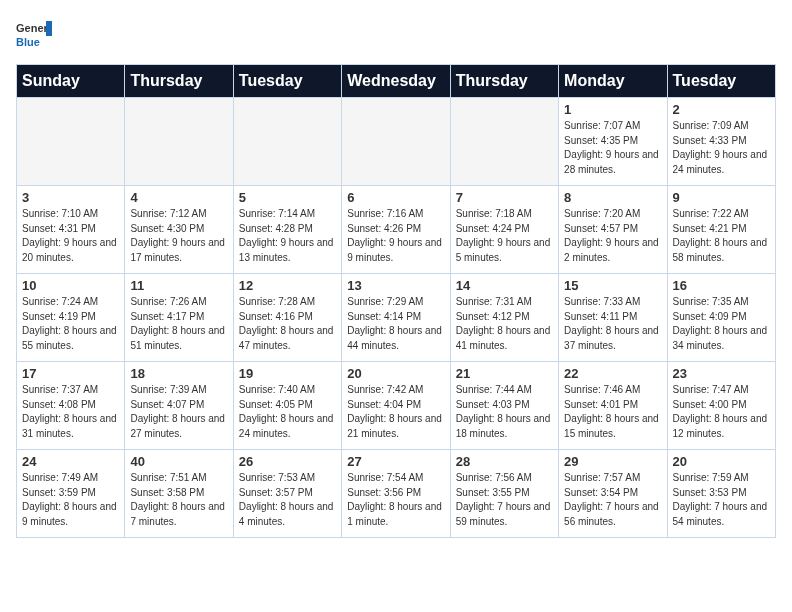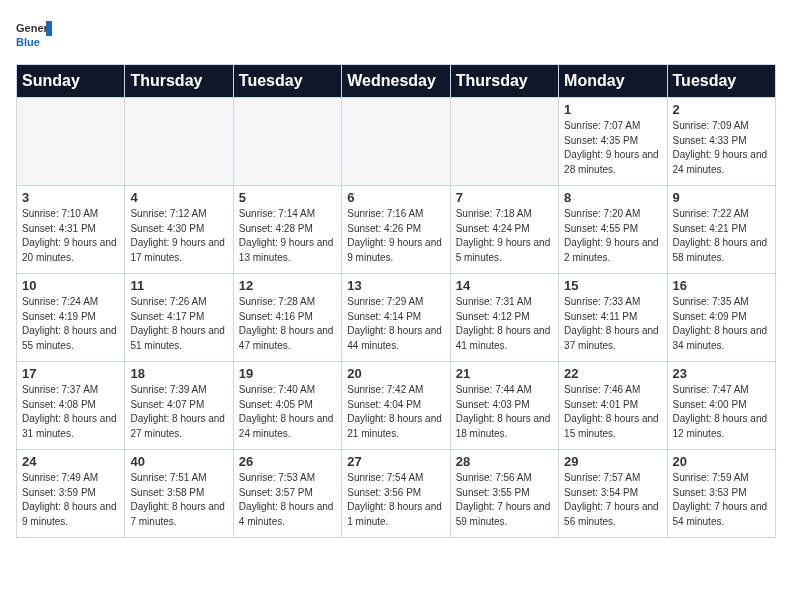--- a/index.html
+++ b/index.html
@@ -169,21 +169,21 @@
         </td>
         <td>
           <span class="day-num">7</span>
           <div class="day-detail">Sunrise: 7:18 AM
 Sunset: 4:24 PM
 Daylight: 9 hours and 5 minutes.</div>
         </td>
         <td>
           <span class="day-num">8</span>
           <div class="day-detail">Sunrise: 7:20 AM
-Sunset: 4:55 PM
+Sunset: 4:57 PM
 Daylight: 9 hours and 2 minutes.</div>
         </td>
         <td>
           <span class="day-num">9</span>
           <div class="day-detail">Sunrise: 7:22 AM
 Sunset: 4:21 PM
 Daylight: 8 hours and 58 minutes.</div>
         </td>
       </tr>
       <tr class="week-row">

